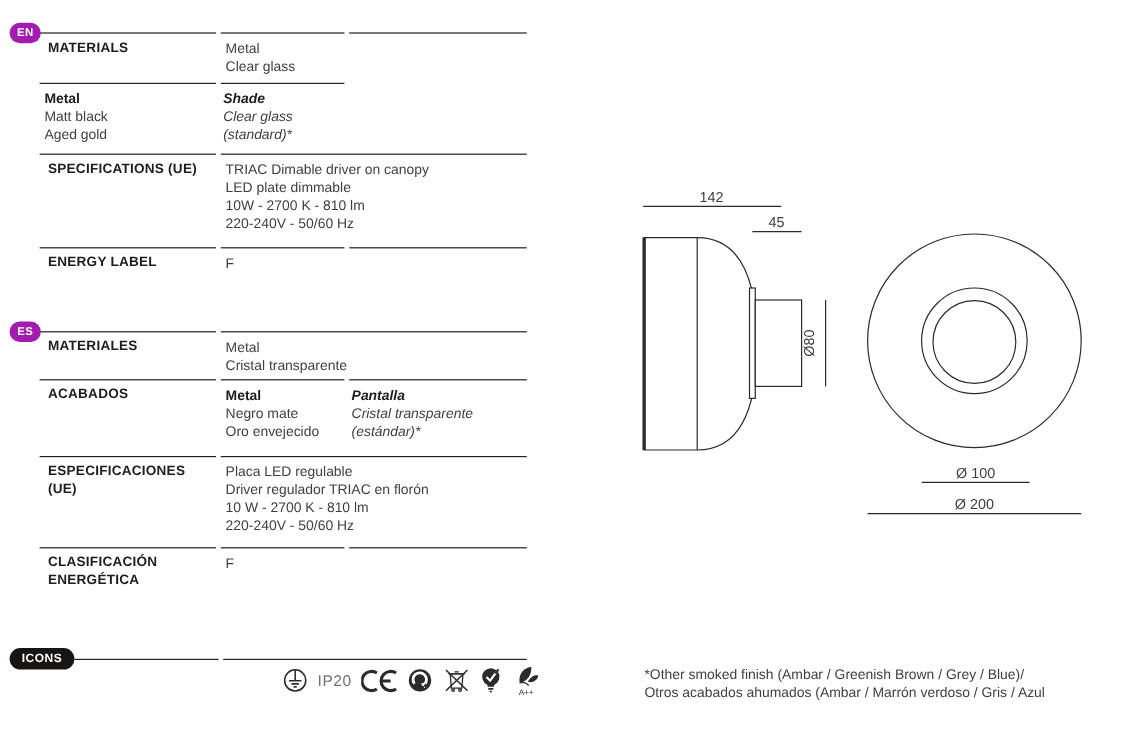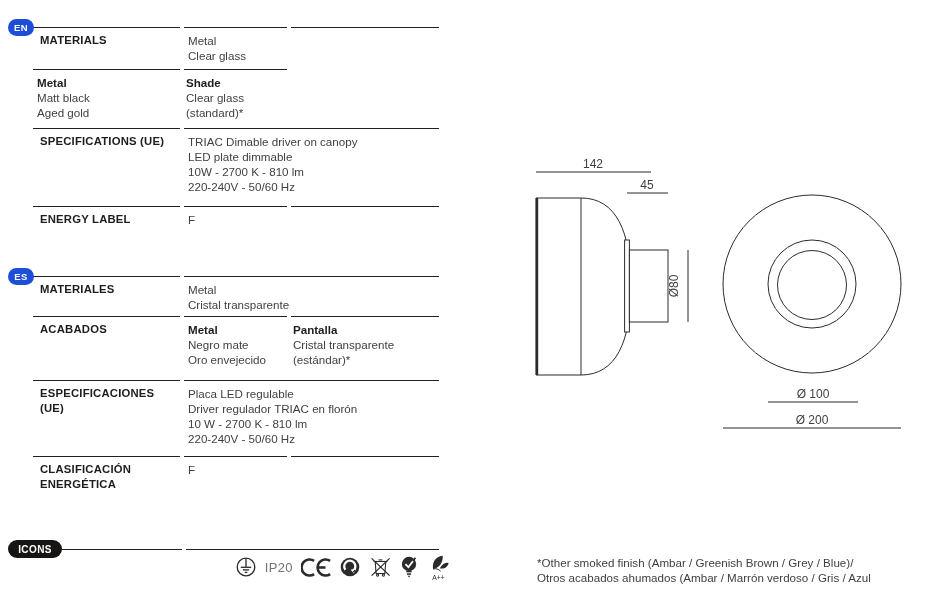--- a/index.html
+++ b/index.html
@@ -10,28 +10,28 @@
   }
   
   .spec-table{position:absolute;left:33px;width:406px;}
   .spec-table .row{display:grid;grid-template-columns:147px 103px 1fr;column-gap:4px;}
   .cell{
     border-top:1.4px solid #232020;padding-top:5px;box-sizing:border-box;
     font-size:11.6px;line-height:15px;color:#3f3f3e;
   }
   .cell.lbl{padding-left:7px;padding-right:8px;font-weight:bold;color:#1d1d1b;font-size:11.3px;letter-spacing:.2px;}
   .cell.c2{padding-left:4px;}
-  .cell.c3{padding-left:2px;}
+  .cell.c3{padding-left:2px;font-style:italic;}
   .head{font-weight:bold;color:#1d1d1b;}
   .h42{min-height:42px}.h59{min-height:59px}.h78{min-height:78px}.h52{min-height:52px}
   .h40{min-height:40px}.h64{min-height:64px}.h76{min-height:76px}
   .line{display:block;}
   
   .pill{
-    position:absolute;left:-25px;top:-8px;width:26px;height:17px;background:#1d4ed8;color:#fff;
+    position:absolute;left:-25px;top:-8px;width:26px;height:17px;background:#a21caf;color:#fff;
     border-radius:9px;font-size:9.5px;font-weight:bold;letter-spacing:.3px;
     display:flex;align-items:center;justify-content:center;
   }
   
   .icons-bar{position:absolute;left:8px;top:540px;width:431px;height:18px;display:flex;align-items:center;}
   .icons-pill{
     width:54px;height:18px;background:#171513;color:#fff;border-radius:9px;flex:0 0 auto;
     font-size:10px;font-weight:600;letter-spacing:.4px;display:flex;align-items:center;justify-content:center;
   }
   .seg{height:0;border-top:1.4px solid #232020;}

